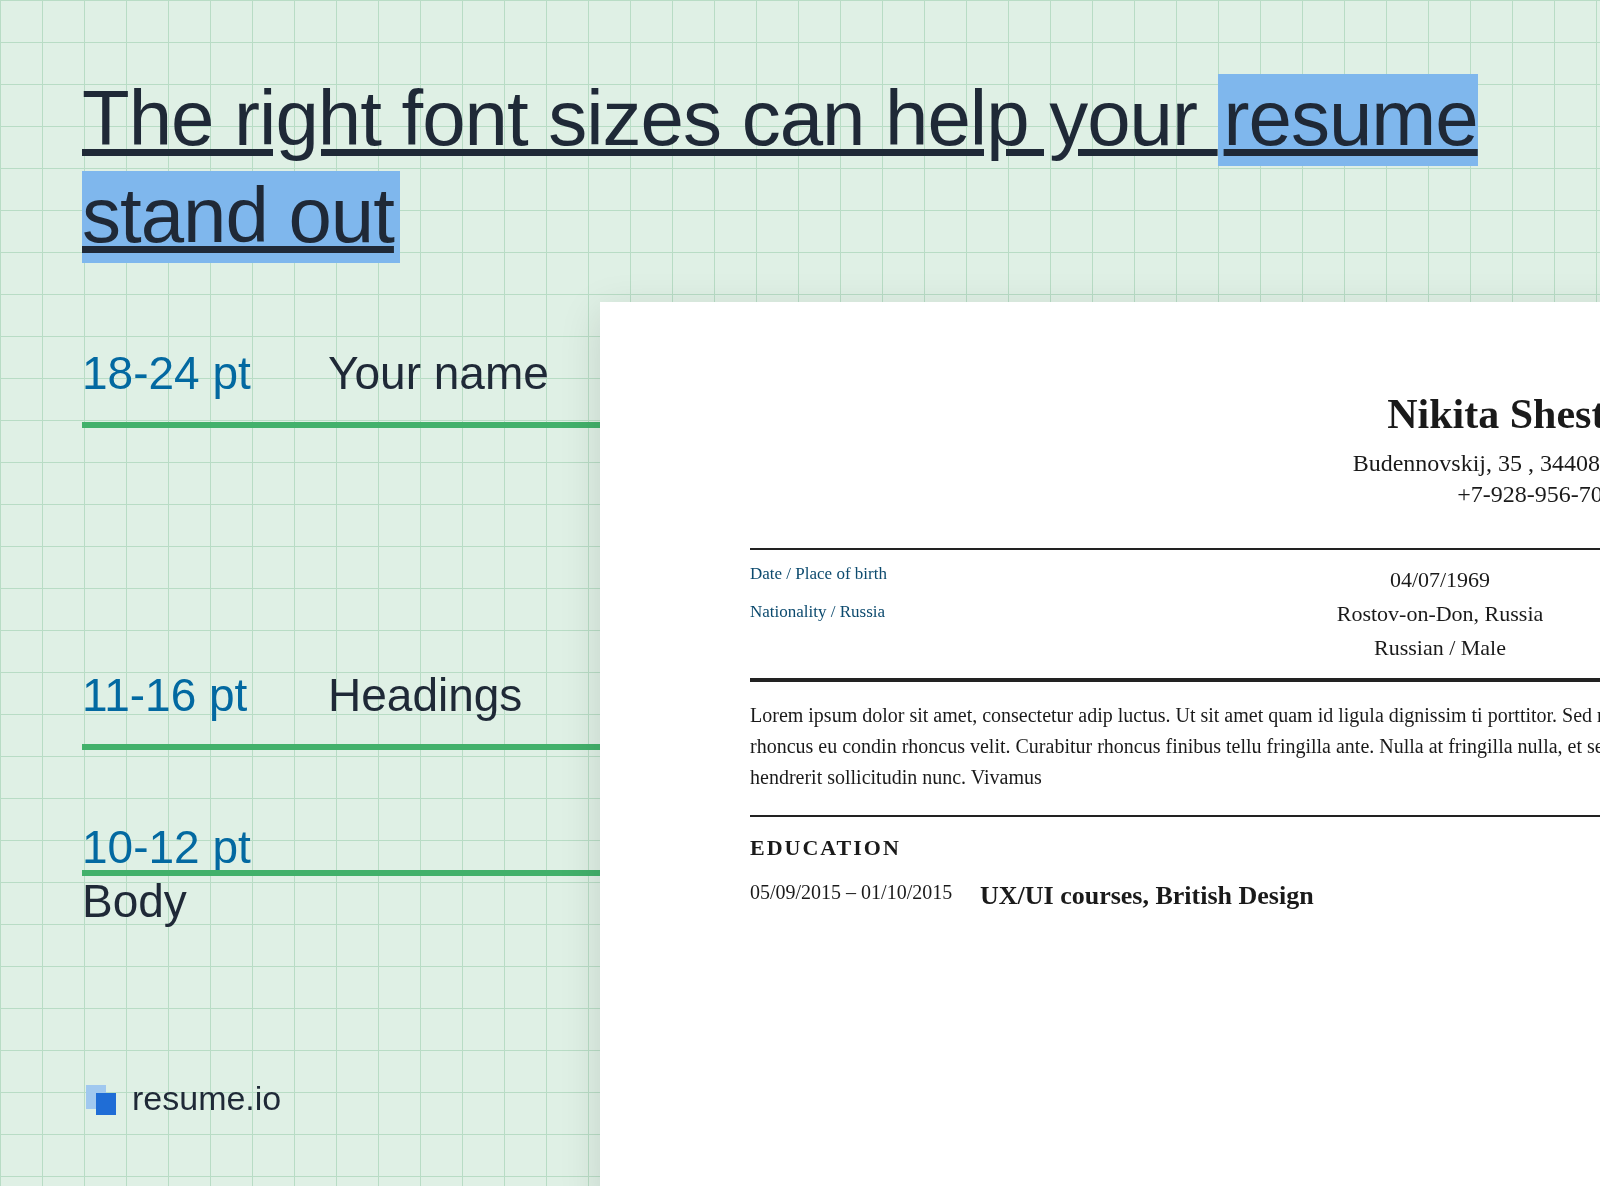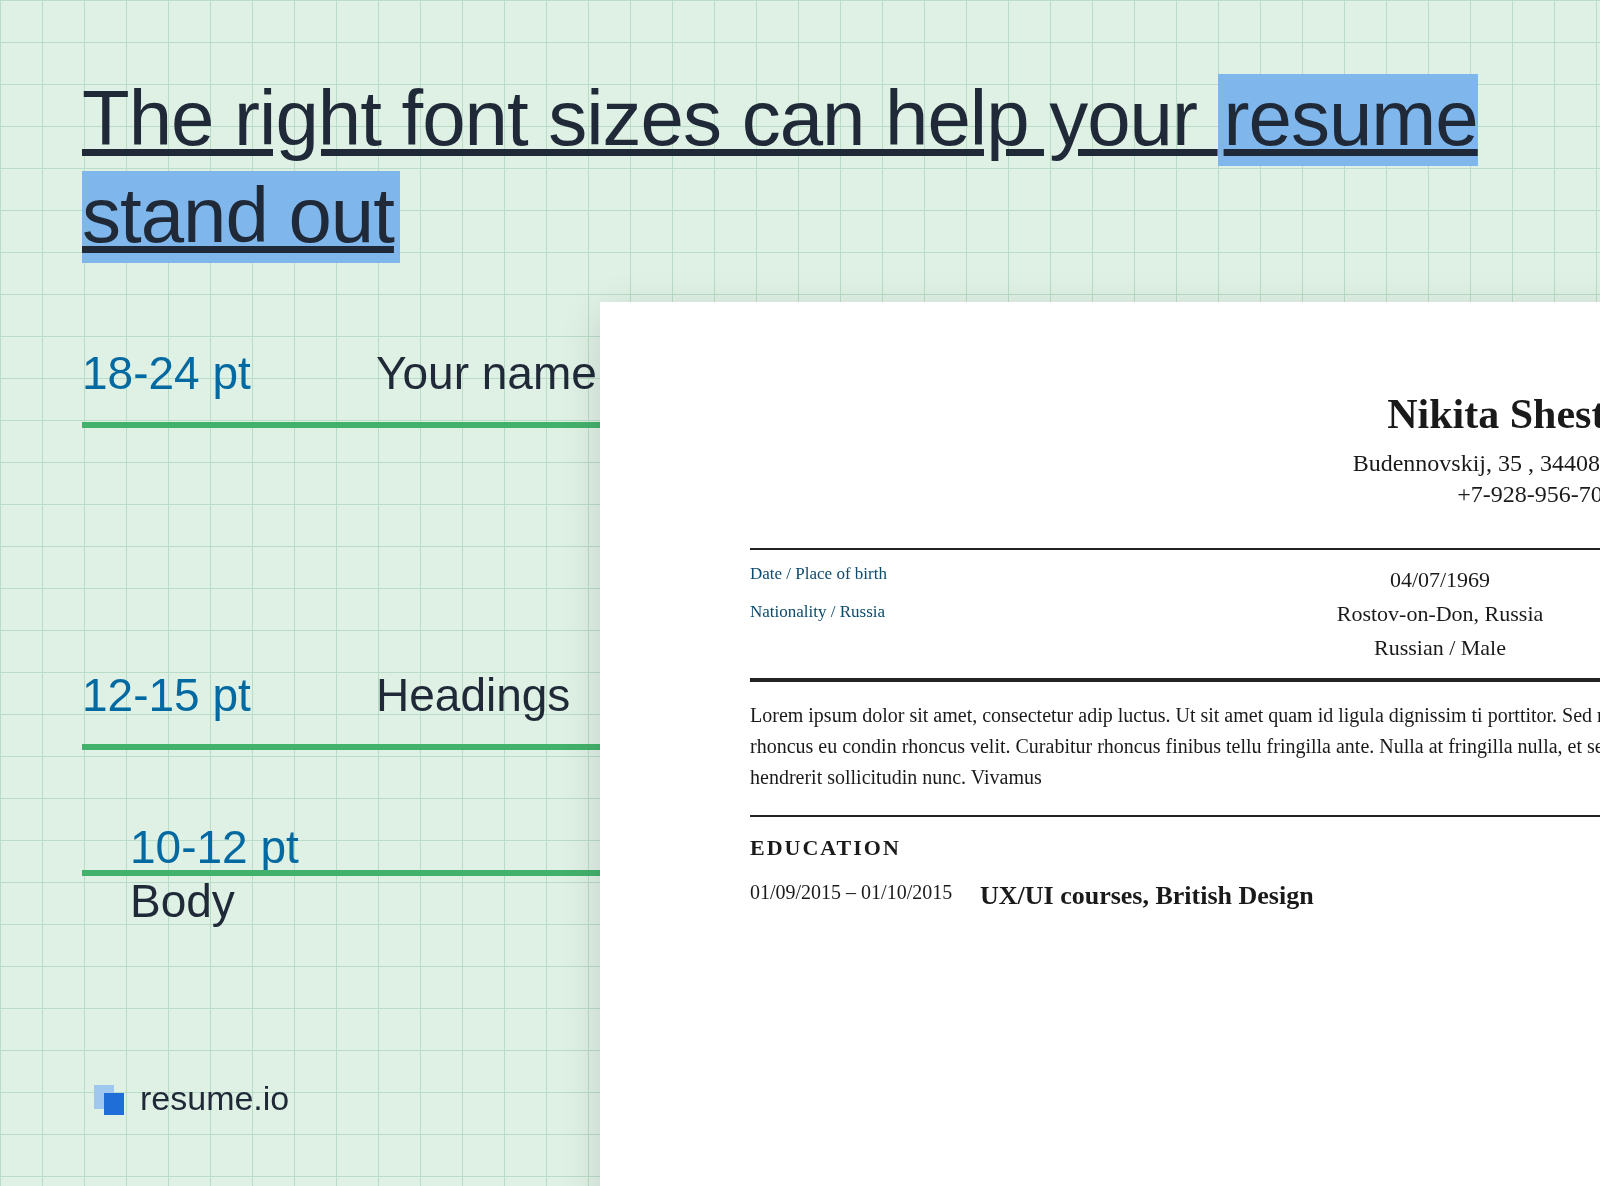--- a/index.html
+++ b/index.html
@@ -50,21 +50,20 @@
       font-size: 46px;
       font-weight: 400;
       color: #0369a1;
       width: 246px;
     }
     
     .font-size-desc {
       font-size: 46px;
       font-weight: 400;
       color: #1f2937;
-      margin-left: 48px;
     }
     
     .row-name {
       top: 346px;
     }
     
     .row-headings {
       top: 668px;
     }
     
@@ -91,21 +90,21 @@
     }
     
     .line-body {
       top: 870px;
       width: 894px;
     }
     
     .logo {
       position: absolute;
       bottom: 68px;
-      left: 90px;
+      left: 82px;
       display: flex;
       align-items: center;
       gap: 14px;
     }
     
     .logo-icon {
       width: 36px;
       height: 36px;
       position: relative;
     }
@@ -234,21 +233,21 @@
   <span>The right font sizes can help your </span><span class="highlight">resume stand out</span>
 </div>
 
 <div class="font-size-row row-name">
   <span class="font-size-label">18-24 pt</span>
   <span class="font-size-desc">Your name</span>
 </div>
 <div class="green-line line-name"></div>
 
 <div class="font-size-row row-headings">
-  <span class="font-size-label">12-15 pt</span>
+  <span class="font-size-label">11-16 pt</span>
   <span class="font-size-desc">Headings</span>
 </div>
 <div class="green-line line-headings"></div>
 
 <div class="font-size-row row-body">
   <span class="font-size-label">10-12 pt</span>
   <span class="font-size-desc">Body</span>
 </div>
 <div class="green-line line-body"></div>
 
@@ -284,17 +283,17 @@
 
   <div class="resume-profile-section">
     <div class="resume-body-text">Lorem ipsum dolor sit amet, consectetur adip luctus. Ut sit amet quam id ligula dignissim ti porttitor. Sed metus nulla, rhoncus eu condin rhoncus velit. Curabitur rhoncus finibus tellu fringilla ante. Nulla at fringilla nulla, et semp viverra, hendrerit sollicitudin nunc. Vivamus</div>
   </div>
 
   <div class="resume-education-section">
     <div class="edu-heading-row">
       <div class="resume-section-heading">EDUCATION</div>
     </div>
     <div class="edu-content-row">
-      <div class="resume-edu-dates">01/09/2015 – 01/10/2015</div>
+      <div class="resume-edu-dates">05/09/2015 – 01/10/2015</div>
       <div class="resume-edu-title">UX/UI courses, British Design</div>
     </div>
   </div>
 </div>
 
 </body></html>

